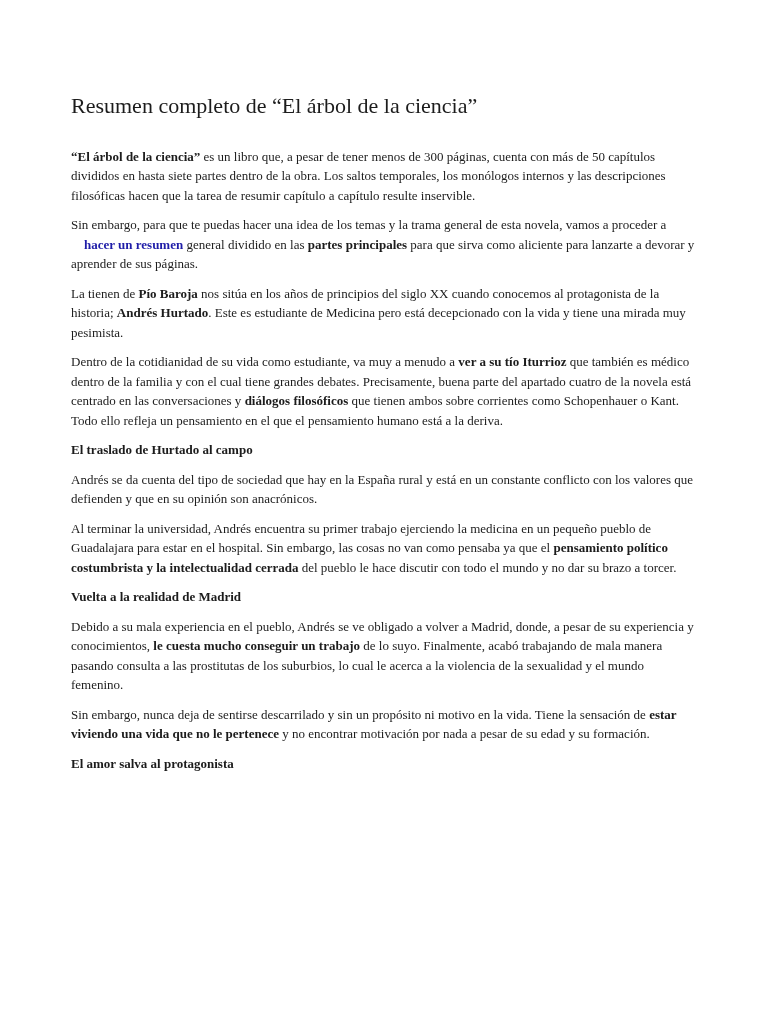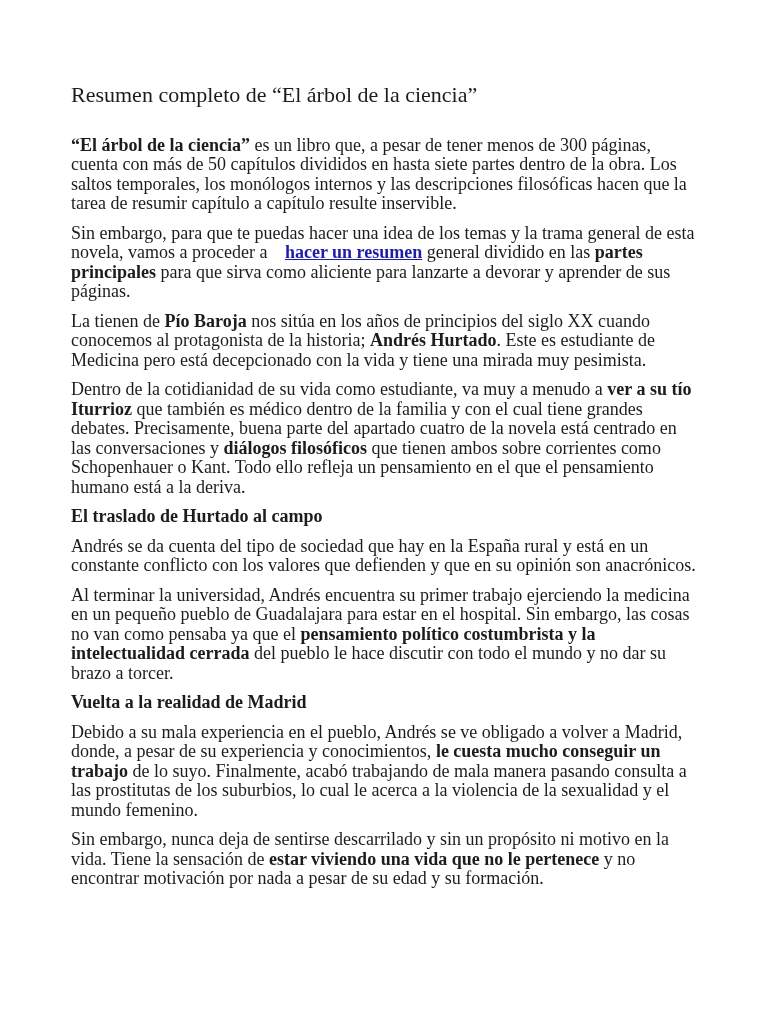--- a/index.html
+++ b/index.html
@@ -15,51 +15,51 @@
     height: 1024px;
     padding: 80px 71px 0 71px;
     font-family: "Liberation Serif", serif;
     color: #1c1c1c;
     background: #ffffff;
   }
   h1.doc-title {
     font-size: 22px;
     font-weight: 400;
     line-height: 1.3;
-    margin: 1px 0 26px 0;
+    margin: 12px 0 26px 0;
     color: #1c1c1c;
     font-family: Liberation Serif, serif;
   }
   .doc-body p {
-    font-size: 18px;
+    font-size: 13px;
     line-height: 19.5px;
     margin: 0 0 10px 0;
   }
   .doc-body p.heading {
     font-weight: 700;
     margin: 0 0 10px 0;
   }
   .doc-body strong, .doc-body a { font-weight: 700; }
   .doc-body a {
     color: #1f1da8;
-    text-decoration: underline;
     cursor: pointer;
     padding-left: 13px;
   }
 </style>
 </head>
 <body>
 
 <div class="page">
   <h1 class="doc-title">Resumen completo de “El árbol de la ciencia”</h1>
   <div class="doc-body">
       <p><strong>“El árbol de la ciencia”</strong><span> es un libro que, a pesar de tener menos de 300 páginas, cuenta con más de 50 capítulos divididos en hasta siete partes dentro de la obra. Los saltos temporales, los monólogos internos y las descripciones filosóficas hacen que la tarea de resumir capítulo a capítulo resulte inservible.</span></p>
       <p><span>Sin embargo, para que te puedas hacer una idea de los temas y la trama general de esta novela, vamos a proceder a </span><a>hacer un resumen</a><span> general dividido en las </span><strong>partes principales</strong><span> para que sirva como aliciente para lanzarte a devorar y aprender de sus páginas.</span></p>
       <p><span>La tienen de </span><strong>Pío Baroja</strong><span> nos sitúa en los años de principios del siglo XX cuando conocemos al protagonista de la historia; </span><strong>Andrés Hurtado</strong><span>. Este es estudiante de Medicina pero está decepcionado con la vida y tiene una mirada muy pesimista.</span></p>
       <p><span>Dentro de la cotidianidad de su vida como estudiante, va muy a menudo a </span><strong>ver a su tío Iturrioz</strong><span> que también es médico dentro de la familia y con el cual tiene grandes debates. Precisamente, buena parte del apartado cuatro de la novela está centrado en las conversaciones y </span><strong>diálogos filosóficos</strong><span> que tienen ambos sobre corrientes como Schopenhauer o Kant. Todo ello refleja un pensamiento en el que el pensamiento humano está a la deriva.</span></p>
       <p class="heading"><strong>El traslado de Hurtado al campo</strong></p>
       <p><span>Andrés se da cuenta del tipo de sociedad que hay en la España rural y está en un constante conflicto con los valores que defienden y que en su opinión son anacrónicos.</span></p>
       <p><span>Al terminar la universidad, Andrés encuentra su primer trabajo ejerciendo la medicina en un pequeño pueblo de Guadalajara para estar en el hospital. Sin embargo, las cosas no van como pensaba ya que el </span><strong>pensamiento político costumbrista y la intelectualidad cerrada</strong><span> del pueblo le hace discutir con todo el mundo y no dar su brazo a torcer.</span></p>
       <p class="heading"><strong>Vuelta a la realidad de Madrid</strong></p>
       <p><span>Debido a su mala experiencia en el pueblo, Andrés se ve obligado a volver a Madrid, donde, a pesar de su experiencia y conocimientos, </span><strong>le cuesta mucho conseguir un trabajo</strong><span> de lo suyo. Finalmente, acabó trabajando de mala manera pasando consulta a las prostitutas de los suburbios, lo cual le acerca a la violencia de la sexualidad y el mundo femenino.</span></p>
       <p><span>Sin embargo, nunca deja de sentirse descarrilado y sin un propósito ni motivo en la vida. Tiene la sensación de </span><strong>estar viviendo una vida que no le pertenece</strong><span> y no encontrar motivación por nada a pesar de su edad y su formación.</span></p>
+      <p class="heading"><strong>El amor salva al protagonista</strong></p>
     </div>
 </div>
 
 </body></html>

